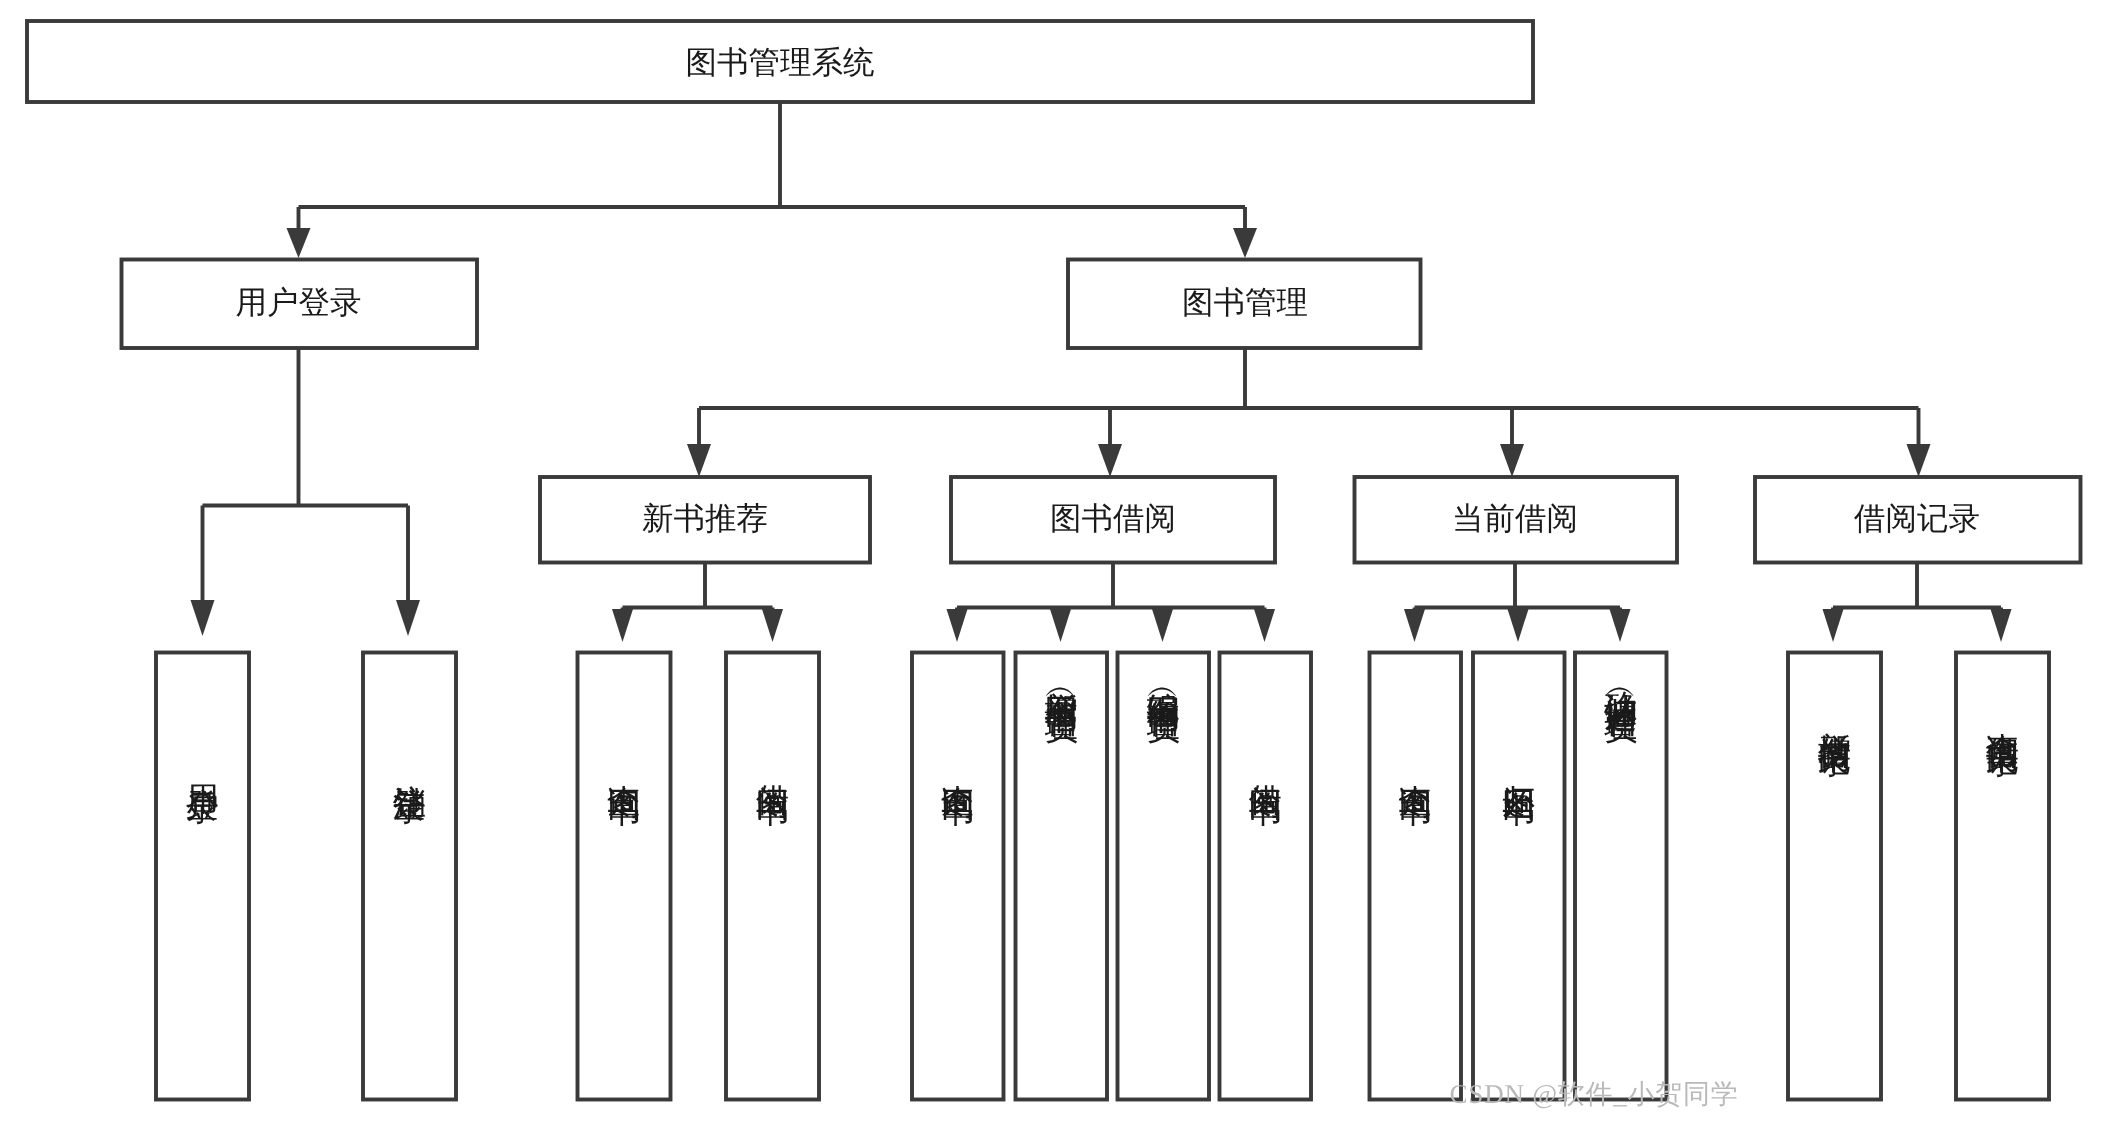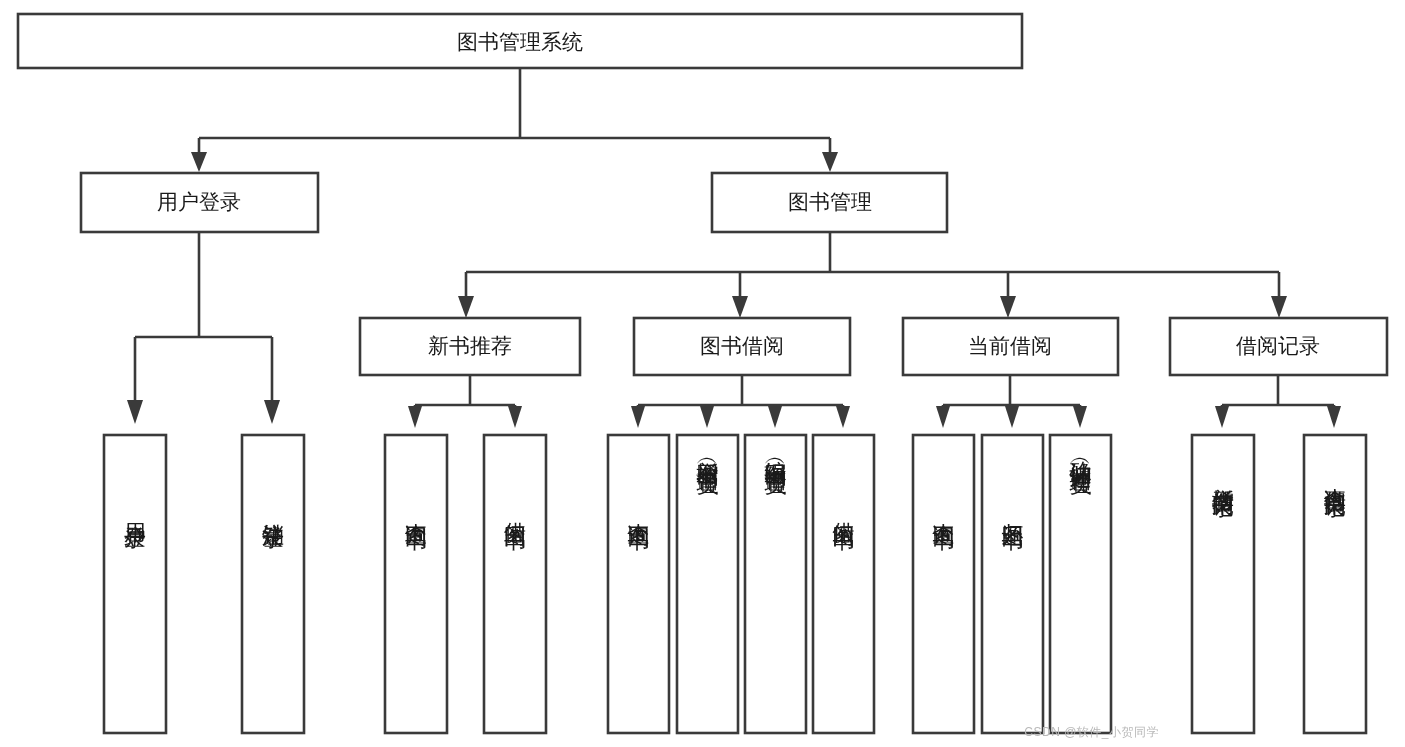--- a/index.html
+++ b/index.html
@@ -63,22 +63,22 @@
     font-size: 22px;
     line-height: 1.18;
     color: #1a1a1a;
     letter-spacing: 2px;
     white-space: nowrap;
   }
   .watermark {
     position: absolute;
     right: 12px;
     bottom: 6px;
-    font-family: Liberation Sans, sans-serif;
-    font-size: 12px;
+    font-family: Liberation Serif, serif;
+    font-size: 18px;
     color: #b9b9b9;
     letter-spacing: 0.5px;
     user-select: none;
   }
 </style>
 </head>
 <body>
 
 <div id="diagram-root">
 

